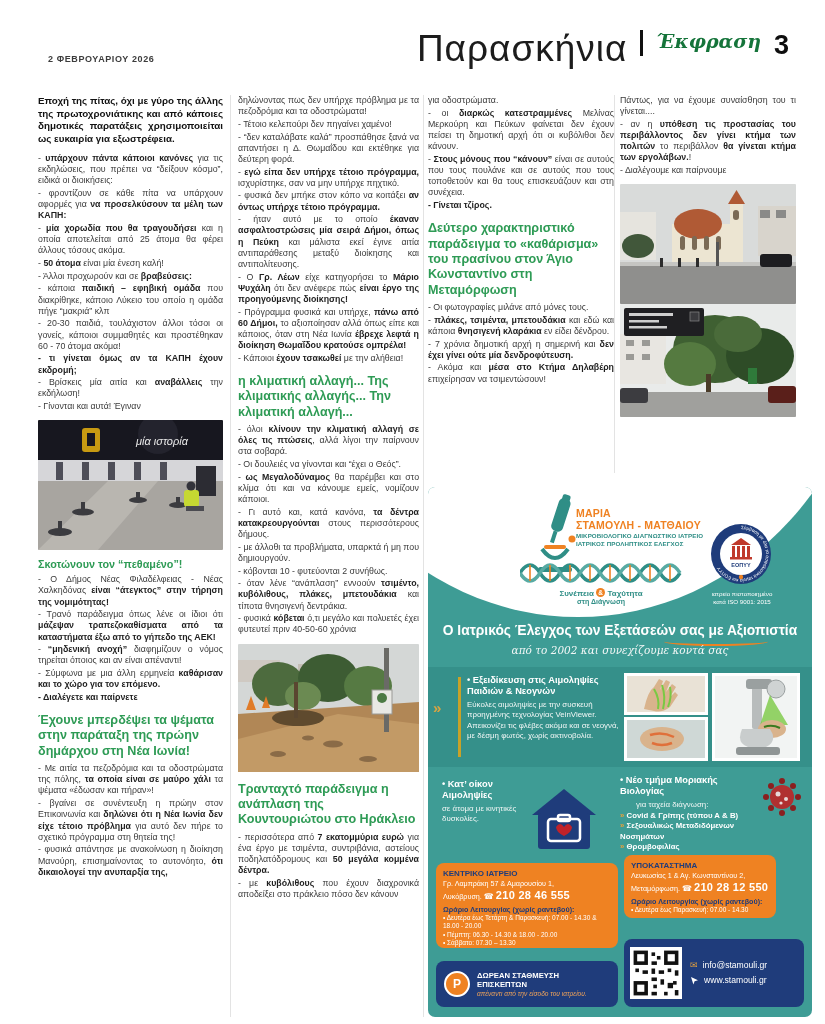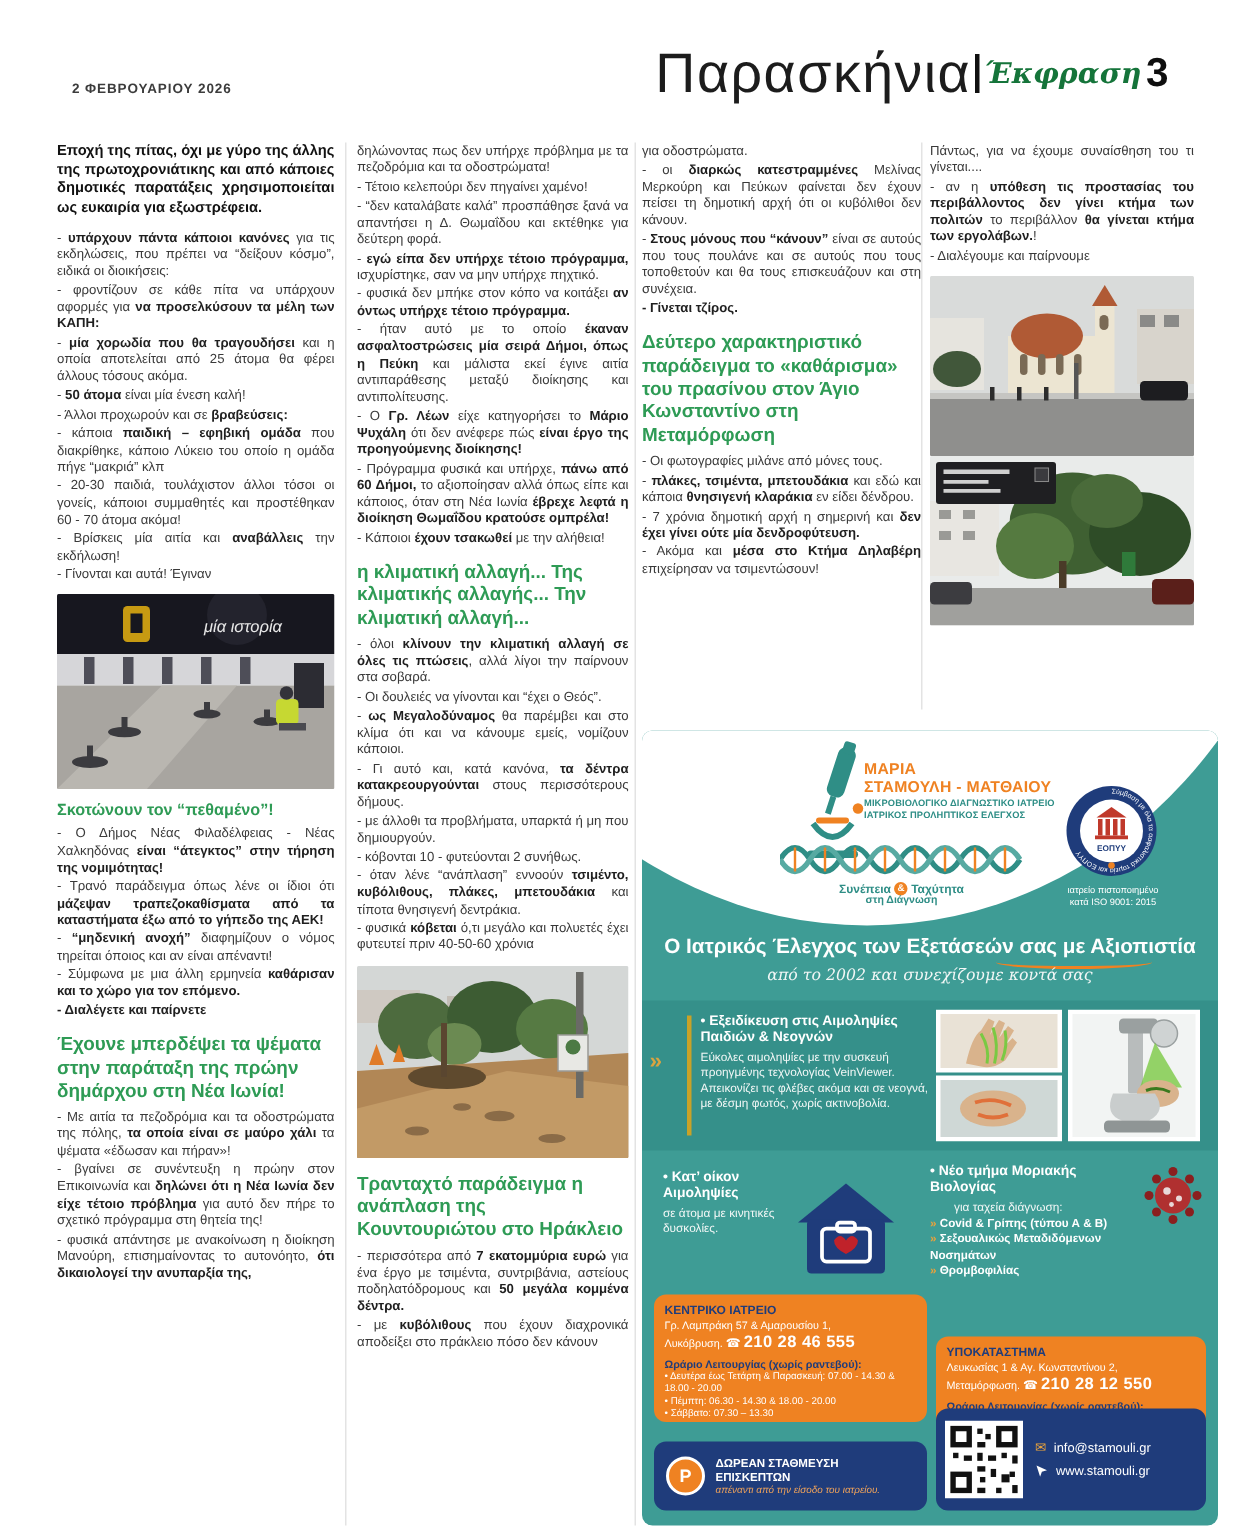--- a/index.html
+++ b/index.html
@@ -1,19 +1,19 @@
 <!DOCTYPE html>
 <html><head>
 <meta charset="utf-8">
 <style>
   html,body{margin:0;padding:0;background:#fff}
   .page{position:relative;width:825px;height:1024px;background:#fff;font-family:"Liberation Sans",sans-serif;overflow:hidden}
   
   .date{position:absolute;left:48px;top:54px;font-size:9px;font-weight:bold;letter-spacing:.6px;color:#3c3c3c}
-  .masthead{position:absolute;right:46px;top:30px;display:flex;align-items:center;gap:3px}
+  .masthead{position:absolute;right:36px;top:30px;display:flex;gap:13px}
   .mh-title{font-size:37px;font-weight:300;color:#1c1c1c;letter-spacing:1px;line-height:1}
   .mh-sep{width:3px;height:26px;background:#101010}
   .mh-brand{font-family:"DejaVu Serif",serif;font-style:italic;font-weight:bold;font-size:19px;color:#15743a}
   .mh-num{font-size:27px;font-weight:bold;color:#0e0e0e}
   
   .vrule{position:absolute;top:95px;width:1px;background:#e3e3e3}
   
   .col{position:absolute;top:95px;font-size:8.8px;line-height:1.27;color:#3a3a3a;text-align:justify}
   .blk-p{margin:0 0 1.5px}
   .blk-lead{font-weight:bold;color:#121212;font-size:9.8px;line-height:1.3;margin:0 0 7px;text-align:justify}
@@ -49,21 +49,21 @@
   .f2{position:absolute;left:14px;top:12px;width:88px;color:#fff}
   .f2 .f-body{margin-top:3px}
   .house{position:absolute;left:102px;top:18px}
   .f3{position:absolute;left:192px;top:8px;width:184px;color:#fff}
   .f3-sub{font-size:7.9px;margin:1px 16px 2px;color:#f2f7f6}
   .chevlist div{font-size:7.8px;line-height:1.3;font-weight:bold}
   .chevlist div::before{content:"» ";color:#e8a23c}
   .virus{position:absolute;right:2px;top:2px}
   .obox{position:absolute;background:#ef8222;border-radius:8px;padding:6px 7px;color:#fff;box-sizing:border-box}
   .obox-central{left:8px;top:376px;width:182px;height:85px}
-  .obox-branch{left:196px;top:404px;width:180px;height:63px}
+  .obox-branch{left:196px;top:368px;width:152px;height:63px}
   .o-label{color:#1f3c7b;font-weight:bold;font-size:8px;margin-bottom:1px}
   .o-addr{font-size:7.2px;line-height:1.3}
   .ph{white-space:nowrap}
   .ph-ic{font-size:8px}
   .ph b{font-size:11px;letter-spacing:.3px}
   .o-hlabel{color:#1f3c7b;font-weight:bold;font-size:7.2px;margin-top:2px}
   .hours div{font-size:6.5px;line-height:1.3}
   .hours div::before{content:"• "}
   .nbox{position:absolute;background:#1f3c7b;border-radius:8px;box-sizing:border-box;display:flex;align-items:center;color:#fff}
   .nbox-park{left:8px;top:474px;width:182px;height:46px;padding:4px 8px;gap:7px}
@@ -94,20 +94,21 @@
   <div class="col" style="left:38px;width:185px">
     <div>
         <p class="blk-lead"><span>Εποχή της πίτας, όχι με γύρο της άλλης της πρωτοχρονιάτικης και από κάποιες δημοτικές παρατάξεις χρησιμοποιείται ως ευκαιρία για εξωστρέφεια.</span></p>
         <p class="blk-p"><span>- </span><span class="b">υπάρχουν πάντα κάποιοι κανόνες</span><span> για τις εκδηλώσεις, που πρέπει να “δείξουν κόσμο”, ειδικά οι διοικήσεις:</span></p>
         <p class="blk-p"><span>- φροντίζουν σε κάθε πίτα να υπάρχουν αφορμές για </span><span class="b">να προσελκύσουν τα μέλη των ΚΑΠΗ:</span></p>
         <p class="blk-p"><span>- </span><span class="b">μία χορωδία που θα τραγουδήσει</span><span> και η οποία αποτελείται από 25 άτομα θα φέρει άλλους τόσους ακόμα.</span></p>
         <p class="blk-p"><span>- </span><span class="b">50 άτομα</span><span> είναι μία ένεση καλή!</span></p>
         <p class="blk-p"><span>- Άλλοι προχωρούν και σε </span><span class="b">βραβεύσεις:</span></p>
         <p class="blk-p"><span>- κάποια </span><span class="b">παιδική – εφηβική ομάδα</span><span> που διακρίθηκε, κάποιο Λύκειο του οποίο η ομάδα πήγε “μακριά” κλπ</span></p>
         <p class="blk-p"><span>- 20-30 παιδιά, τουλάχιστον άλλοι τόσοι οι γονείς, κάποιοι συμμαθητές και προστέθηκαν 60 - 70 άτομα ακόμα!</span></p>
+        <p class="blk-p"><span class="b">- τι γίνεται όμως αν τα ΚΑΠΗ έχουν εκδρομή;</span></p>
         <p class="blk-p"><span>- Βρίσκεις μία αιτία και </span><span class="b">αναβάλλεις</span><span> την εκδήλωση!</span></p>
         <p class="blk-p"><span>- Γίνονται και αυτά! Έγιναν</span></p>
       </div>
     <svg class="photo" width="185" height="130" viewBox="0 0 185 130">
       <rect width="185" height="40" fill="#17171f"></rect>
       <circle cx="120" cy="14" r="20" fill="#23232d"></circle>
       <rect x="44" y="8" width="18" height="24" rx="3" fill="#c79a12"></rect>
       <rect x="49" y="13" width="8" height="13" fill="#17171f"></rect>
       <text x="98" y="25" font-size="11" font-style="italic" fill="#e8e8e8" font-family="Liberation Sans,sans-serif">μία ιστορία</text>
       <rect y="40" width="185" height="21" fill="#d6d6d9"></rect>

